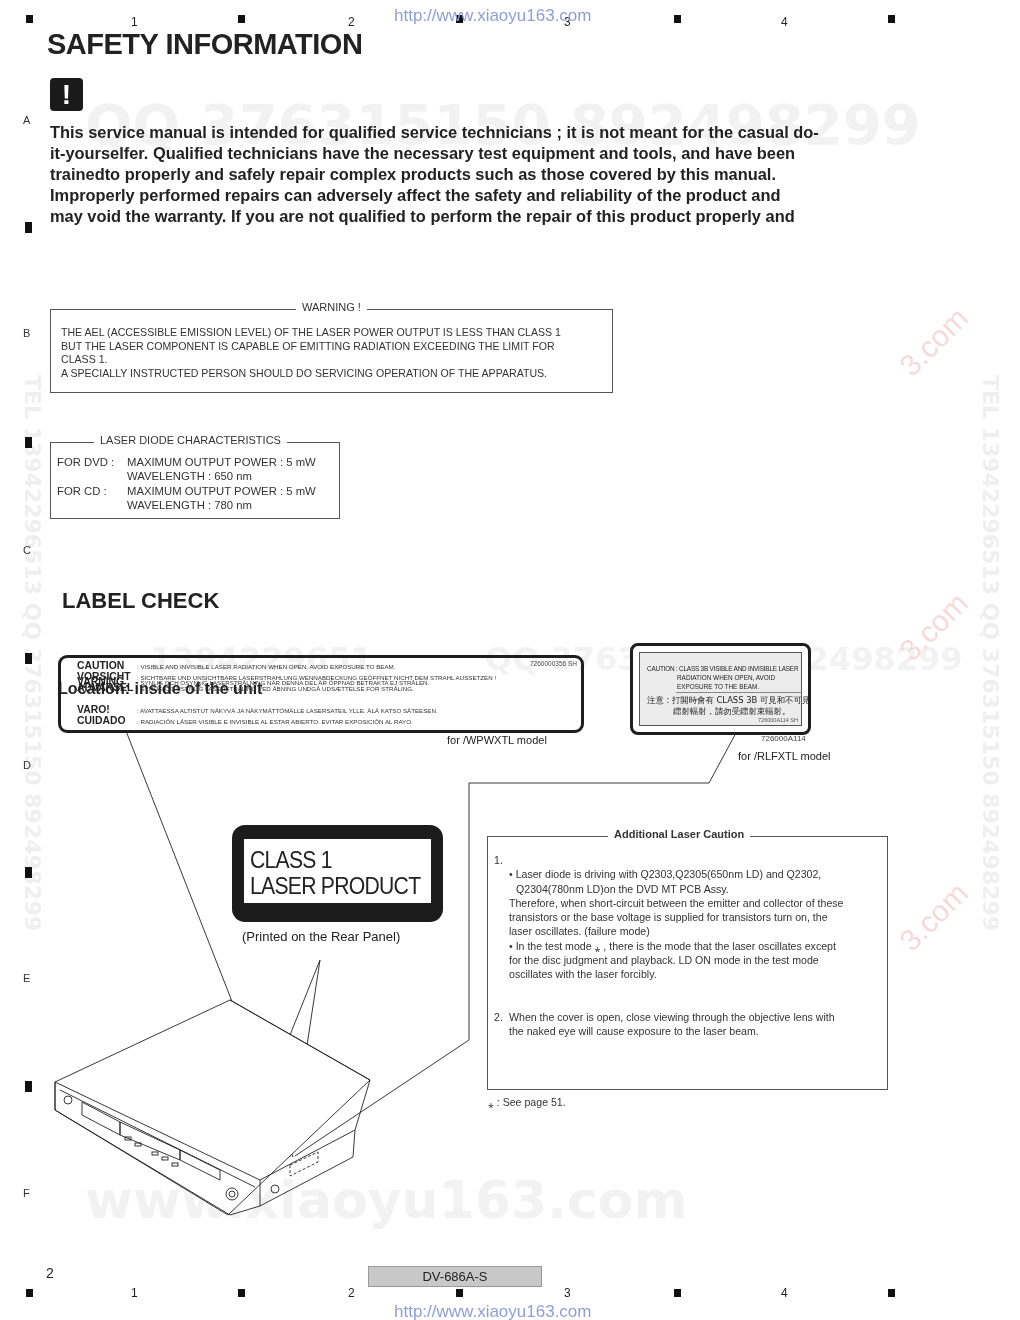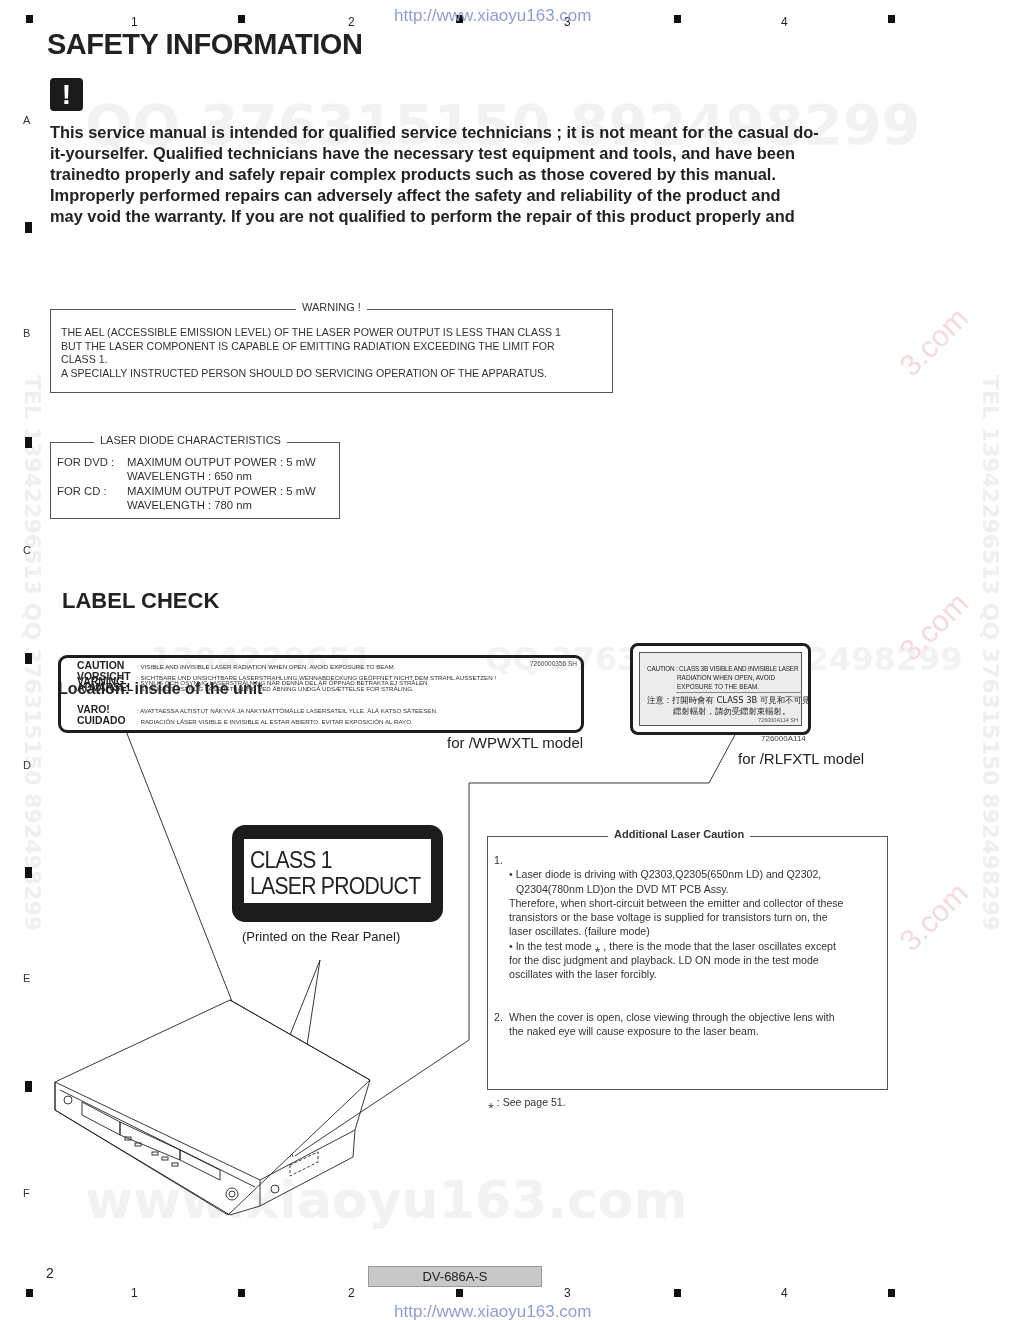--- a/index.html
+++ b/index.html
@@ -20,21 +20,21 @@
   .frame-title { position: absolute; top: -9px; background: #fff; padding: 0 6px; font-size: 11px; color: #333; white-space: nowrap; }
   .warning-text { font-size: 10.6px; line-height: 13.6px; color: #333; padding: 16px 10px 0 10px; }
   .diode-row { display: flex; font-size: 11.3px; color: #333; line-height: 14.4px; }
   .diode-row .lbl { width: 70px; }
   h2 { position: absolute; left: 50px; top: 576px; margin: 12px; font-size: 22px; font-weight: bold; color: #222; }
   .loc { position: absolute; left: 58px; top: 639px; font-size: 16px; font-weight: bold; color: #222; margin-top: 41px; }
   .cbox { position: absolute; left: 58px; top: 655px; width: 520px; height: 72px; border: 3.5px solid #1e1e1e; border-radius: 9px; }
   .crow { position: absolute; left: 8px; display: flex; align-items: baseline; white-space: nowrap; margin-left: 8px; }
   .crow .w { width: 60px; font-size: 10.4px; font-weight: bold; color: #222; }
   .crow .t { font-size: 6.2px; color: #333; }
-  .small { font-size: 15px; color: #222; position: absolute; white-space: nowrap; }
+  .small { font-size: 11px; color: #222; position: absolute; white-space: nowrap; }
   .rbox { position: absolute; left: 630px; top: 643px; width: 175px; height: 86px; border: 3.5px solid #1e1e1e; border-radius: 8px; background: #fff; }
   .rinner { position: absolute; left: 6px; top: 6px; right: 6px; bottom: 6px; border: 1px solid #555; background: #ececec; }
   .class1 { position: absolute; left: 232px; top: 825px; width: 211px; height: 97px; background: #1c1c1c; border-radius: 13px; }
   .class1-inner { position: absolute; left: 12px; top: 14px; right: 12px; bottom: 19px; background: #fff; }
   .class1-text { position: absolute; left: 6px; top: 8px; font-size: 23px; line-height: 26px; color: #222; letter-spacing: -0.8px; transform: scaleX(0.92); transform-origin: left; white-space: nowrap; }
   .alc { position: absolute; left: 487px; top: 836px; width: 399px; height: 252px; border: 1px solid #555; }
   .alc-body { position: absolute; left: 6px; top: 16px; right: 8px; font-size: 10.6px; line-height: 14.3px; color: #333; }
   .footer-box { position: absolute; left: 368px; top: 1266px; width: 172px; height: 19px; background: #c8c8c8; border: 1px solid #999; text-align: center; font-size: 13px; line-height: 19px; color: #222; }
 </style>
 </head>

